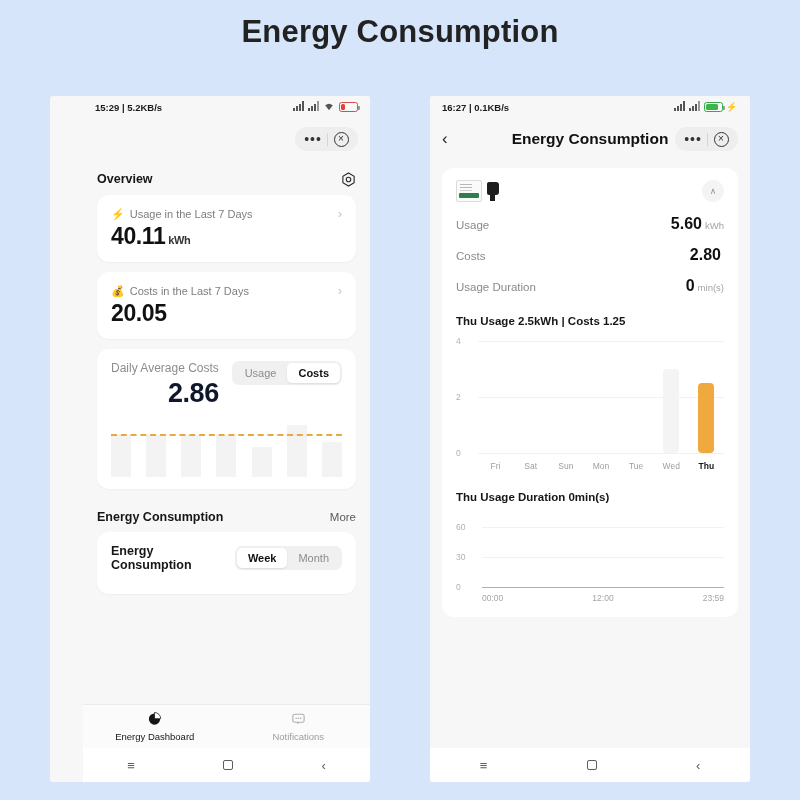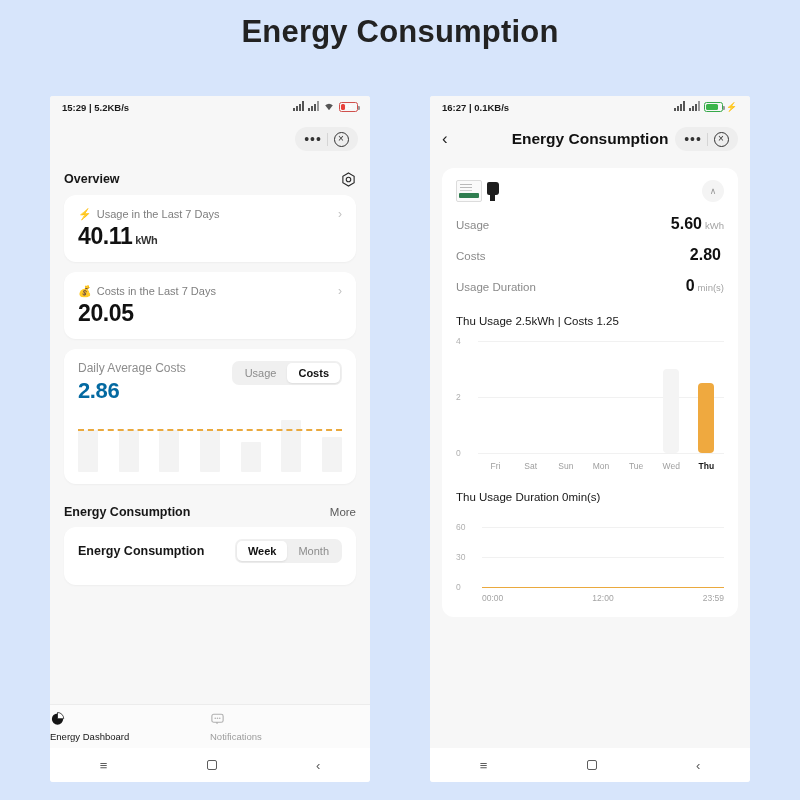--- a/index.html
+++ b/index.html
@@ -19,21 +19,21 @@
   }
 
   
   .phone {
     position: absolute;
     background: #f7f7f7;
     border-radius: 3px;
     overflow: hidden;
     display: flex; flex-direction: column;
   }
-  #phone-left  { left: 50px;  top: 96px; width: 320px; height: 686px; }
+  #phone-left  { left: 50px;  top: 96px; width: 320px; height: 686px; padding-left: 33px; }
   #phone-right { left: 430px; top: 96px; width: 320px; height: 686px; }
 
   
   .statusbar {
     height: 22px; flex: 0 0 22px;
     display: flex; align-items: center; justify-content: space-between;
     padding: 0 12px;
     background: #f7f7f7;
     font-size: 9.5px; font-weight: bold; color: #1a1a1a;
   }
@@ -123,37 +123,37 @@
     display: inline-flex; background: #f0f0f0; border-radius: 7px; padding: 2px;
   }
   .seg span {
     font-size: 11px; padding: 4px 11px; border-radius: 5px; color: #8c8c8c;
   }
   .seg span.on { background: #fff; color: #111; font-weight: bold; box-shadow: 0 1px 2px rgba(0,0,0,.08); }
 
   
   .notif-top { display: flex; align-items: flex-start; }
   .notif-lbl { font-size: 12px; color: #8d8d8d; }
-  .notif-val { font-size: 22px; font-weight: bold; color: #0369a1; margin-top: 3px; letter-spacing: -.4px; }
+  .notif-val { font-size: 27px; font-weight: bold; color: #0f172a; margin-top: 3px; letter-spacing: -.4px; text-align: right; }
   .mini-chart { position: relative; height: 58px; margin-top: 10px; }
   .mini-bars { position: absolute; inset: 0; display: flex; align-items: flex-end; justify-content: space-between; }
   .mini-bars i { display: block; width: 20px; background: #f3f3f3; border-radius: 1px; }
   .avg-line {
     position: absolute; left: 0; right: 0;
     border-top: 2px dashed #eaa93e;
   }
   .date-row { display: flex; justify-content: space-between; font-size: 10px; color: #9a9a9a; margin-top: 5px; }
 
   
   .tabbar {
     flex: 0 0 44px; height: 44px; background: #fbfbfb;
     border-top: 1px solid #ececec;
     display: flex; align-items: center;
   }
-  .tab { flex: 1; text-align: left; }
+  .tab { flex: 1; text-align: center; }
   .tab .ticon { font-size: 13px; line-height: 14px; }
   .tab .tlbl { font-size: 9.5px; margin-top: 2px; }
   .tab.on .tlbl { color: #161616; }
   .tab.off .tlbl { color: #9d9d9d; }
   .tab.off .ticon { color: #b0b0b0; }
 
   
   .navbar {
     flex: 0 0 34px; height: 34px; background: #fff;
     display: flex; align-items: center; justify-content: space-around;
@@ -189,21 +189,21 @@
     background: #f4f4f4; display: flex; align-items: center; justify-content: center;
     font-size: 9px; color: #9a9a9a;
   }
   .kv {
     display: flex; align-items: baseline; justify-content: space-between;
     padding: 13px 0 0 0;
   }
   .kv .k { font-size: 11.5px; color: #8a8a8a; }
   .kv .v { font-size: 16px; font-weight: bold; color: #111; }
   .kv .u { font-size: 9.5px; color: #a3a3a3; font-weight: normal; margin-left: 3px; }
-  .chart-head { font-size: 11.5px; font-weight: normal; color: #161616; margin-top: 20px; }
+  .chart-head { font-size: 11.5px; font-weight: bold; color: #161616; margin-top: 20px; }
 
   
   .daychart { position: relative; height: 130px; margin-top: 14px; }
   .gridline { position: absolute; left: 22px; right: 0; border-top: 1px solid #f1f1f1; }
   .ytick { position: absolute; left: 0; font-size: 8.5px; color: #b0b0b0; transform: translateY(-50%); }
   .daybars {
     position: absolute; left: 22px; right: 0; bottom: 18px; top: 0;
     display: flex; align-items: flex-end; justify-content: space-around;
   }
   .daybars .col { width: 13%; display: flex; justify-content: center; }

